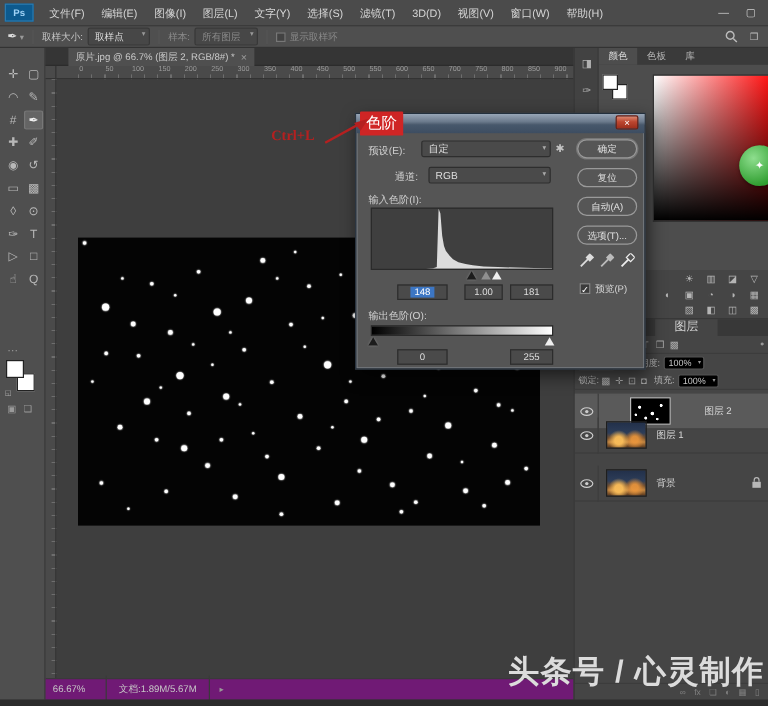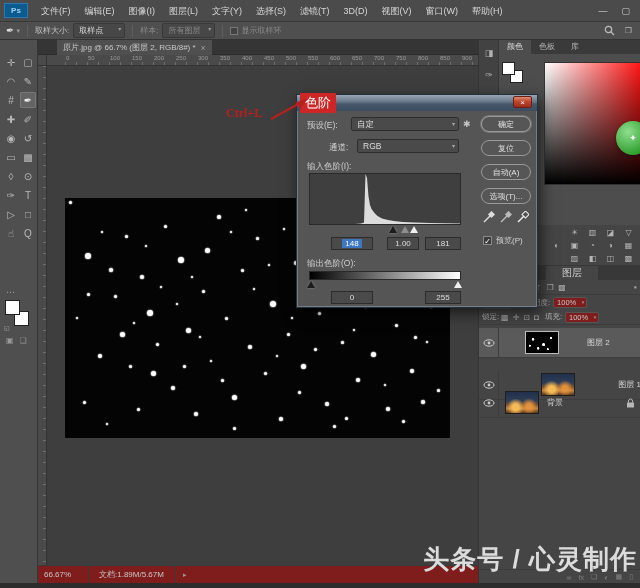--- a/index.html
+++ b/index.html
@@ -41,21 +41,21 @@
   .doc-tab{position:absolute;left:19px;top:0;height:15px;background:#4f4f4f;color:#c9c9c9;font-size:8px;display:flex;align-items:center;padding:0 6px;gap:5px;white-space:nowrap;}
   .doc-tab .tab-close{color:#999;font-size:9px;}
   .hruler{position:absolute;left:0;top:15px;width:440px;height:11px;background:#4a4a4a;border-bottom:1px solid #333;
     background-image:repeating-linear-gradient(to right,#6e6e6e 0 1px,transparent 1px 11px);background-size:100% 4px;background-position:27px 7px;background-repeat:no-repeat;}
   .hruler span{position:absolute;top:0;font-size:6px;color:#9a9a9a;transform:translateX(1px);}
   .vruler{position:absolute;left:0;top:26px;width:9px;height:499px;background:#4a4a4a;border-right:1px solid #333;
     background-image:repeating-linear-gradient(to bottom,#6e6e6e 0 1px,transparent 1px 11px);background-size:4px 100%;background-position:5px 0;background-repeat:no-repeat;}
   .ruler-corner{position:absolute;left:0;top:15px;width:9px;height:11px;background:#4a4a4a;border-right:1px solid #333;border-bottom:1px solid #333;}
   .doc-image{position:absolute;left:27px;top:158px;width:385px;height:240px;background:#040404;}
   .dot{position:absolute;background:#fff;border-radius:50%;box-shadow:0 0 1px 0.5px rgba(255,255,255,.6);}
-  .statusbar{position:absolute;left:0;top:525px;width:440px;height:18px;background:#7f1d1d;border-top:1px solid #3a3a3a;display:flex;align-items:center;font-size:8px;color:#c7c7c7;}
+  .statusbar{position:absolute;left:0;top:525px;width:440px;height:18px;background:#701a75;border-top:1px solid #3a3a3a;display:flex;align-items:center;font-size:8px;color:#c7c7c7;}
   .sb-zoom{margin-left:6px;width:40px;}
   .sb-doc{border-left:1px solid #3a3a3a;border-right:1px solid #3a3a3a;padding:6px 10px;margin-left:4px;}
   .sb-caret{margin-left:8px;color:#999;font-size:7px;}
 
   
   .right-dock{position:absolute;left:478px;top:40px;width:162px;height:543px;background:#454545;border-left:1px solid #353535;}
   .dock-strip{position:absolute;left:0;top:0;width:20px;height:185px;background:#424242;border-right:1px solid #383838;}
   .dock-icon{position:absolute;left:3px;width:14px;height:14px;color:#b0b0b0;font-size:9px;display:flex;align-items:center;justify-content:center;}
   .color-group{position:absolute;left:20px;top:0;width:142px;height:185px;background:#4d4d4d;}
   .panel-tabs{position:absolute;left:0;top:0;width:142px;height:14px;background:#3a3a3a;display:flex;font-size:8px;}
@@ -74,21 +74,21 @@
   .layers-panel{position:absolute;left:0;top:225px;width:162px;height:318px;background:#454545;border-top:1px solid #383838;}
   .lp-tabrow{position:absolute;left:0;top:0;width:162px;height:14px;background:#383838;}
   .lp-tab{position:absolute;left:67px;top:0;height:14px;background:#454545;padding:0 16px;font-size:10px;line-height:14px;color:#d0d0d0;}
   .lp-filter{position:absolute;left:0;top:14px;width:162px;height:15px;display:flex;align-items:center;font-size:7px;color:#aaa;border-bottom:1px solid #3c3c3c;}
   .lp-kind{background:#3e3e3e;border:1px solid #555;border-radius:2px;font-size:7px;padding:0 3px;margin:0 4px 0 3px;color:#bbb;}
   .lp-ficon{width:12px;text-align:center;font-size:8px;color:#a8a8a8;}
   .lp-ftoggle{margin-left:auto;margin-right:4px;font-size:6px;color:#999;}
   .lp-blend,.lp-lock{position:absolute;left:0;width:162px;height:15px;display:flex;align-items:center;font-size:7.5px;color:#b5b5b5;}
   .lp-blend{top:29px;}
   .lp-lock{top:44px;border-bottom:1px solid #3c3c3c;}
-  .lp-dropdown{background:#7f1d1d;border:1px solid #555;border-radius:2px;padding:0 10px 0 3px;position:relative;color:#c5c5c5;margin-left:3px;}
+  .lp-dropdown{background:#000000;border:1px solid #555;border-radius:2px;padding:0 10px 0 3px;position:relative;color:#c5c5c5;margin-left:3px;}
   .lp-dropdown::after{content:"▾";position:absolute;right:2px;top:1px;font-size:5px;color:#999;}
   .lock-icon-glyph{font-size:8px;color:#a8a8a8;margin:0 2px;}
   .layer-row{position:absolute;left:0;width:162px;height:30px;display:flex;align-items:center;border-bottom:1px solid #3d3d3d;}
   .layer-row.selected{background:#5a5a5a;gap:20px;}
   .eye-box{width:20px;height:30px;border-right:1px solid #3d3d3d;display:flex;align-items:center;justify-content:center;}
   .layer-thumb{width:34px;height:23px;margin-left:6px;border:1px solid #1e1e1e;}
   .layer-row.selected .layer-thumb{border-color:#bbb;}
   .thumb-dots{background-color:#000;background-image:
     radial-gradient(circle at 22% 35%,#fff 0 1px,transparent 1.6px),
     radial-gradient(circle at 55% 60%,#fff 0 1.2px,transparent 1.8px),
@@ -419,21 +419,21 @@
           <div class="layer-row selected" style="top: 62px;">
             <div class="eye-box">
               <svg width="12" height="8">
                 <ellipse cx="6" cy="4" rx="5" ry="3.2" fill="none" stroke="#ccc"></ellipse>
                 <circle cx="6" cy="4" r="1.4" fill="#ccc"></circle>
               </svg>
             </div>
             <div class="layer-thumb thumb-dots"></div>
             <span class="layer-name">图层 2</span>
           </div>
-          <div class="layer-row" style="top: 104px; justify-content: space-between;">
+          <div class="layer-row" style="top: 82px;">
             <div class="eye-box">
               <svg width="12" height="8">
                 <ellipse cx="6" cy="4" rx="5" ry="3.2" fill="none" stroke="#ccc"></ellipse>
                 <circle cx="6" cy="4" r="1.4" fill="#ccc"></circle>
               </svg>
             </div>
             <div class="layer-thumb thumb-city"></div>
             <span class="layer-name">图层 1</span>
           </div>
           <div class="layer-row" style="top: 122px;">

